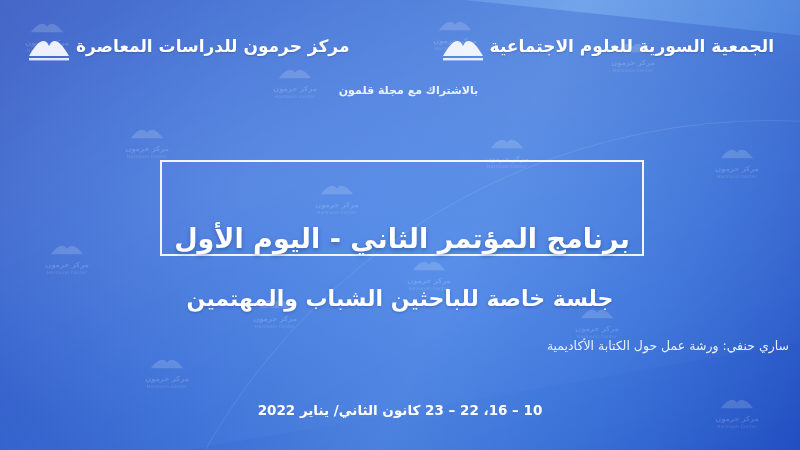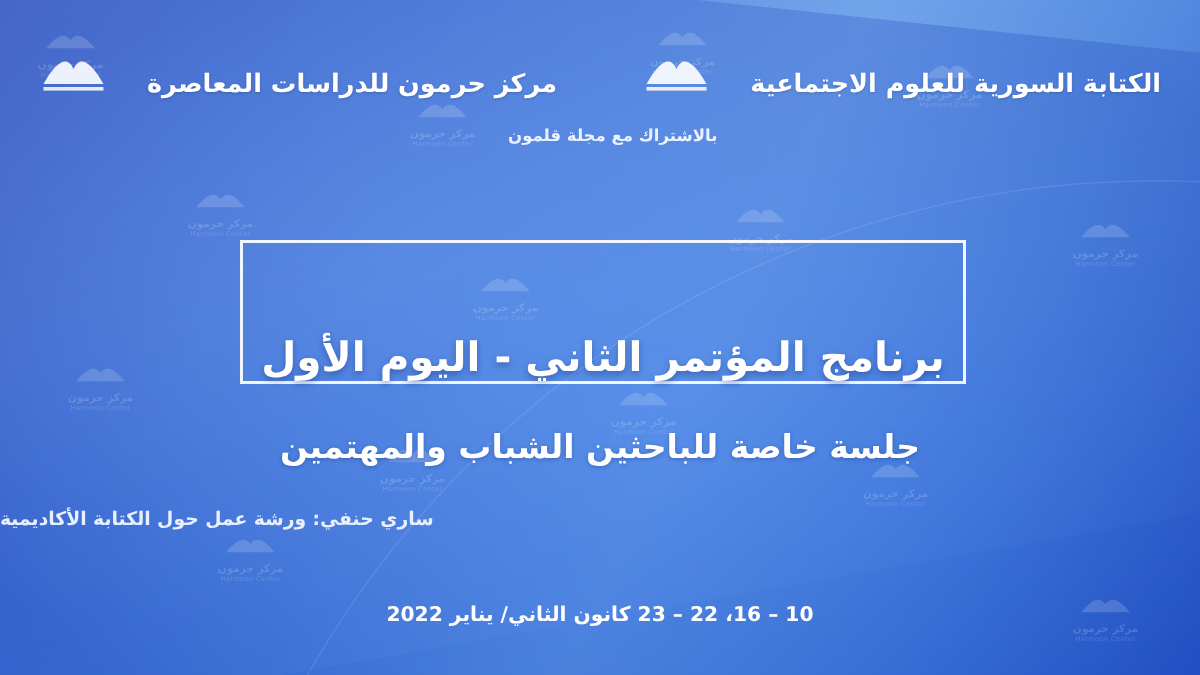--- a/index.html
+++ b/index.html
@@ -97,22 +97,22 @@
     right: 0;
     padding: 0 26px;
     display: flex;
     flex-direction: row-reverse;
     justify-content: space-between;
     align-items: flex-start;
   }
   .org {
     display: flex;
     flex-direction: row-reverse;
-    align-items: flex-end;
-    gap: 26px;
+    align-items: center;
+    gap: 4px;
   }
   .org-text {
     color: #ffffff;
     font-size: 17px;
     font-weight: bold;
     text-align: right;
     white-space: nowrap;
     text-shadow: 0 1px 2px rgba(0,0,0,0.18);
   }
   .org-logo {
@@ -164,24 +164,24 @@
     color: #ffffff;
     font-size: 22px;
     font-weight: bold;
     text-shadow: 0 1px 3px rgba(10,30,90,0.3);
   }
   .speaker {
     position: absolute;
     top: 338px;
     left: 0;
     right: 11px;
-    text-align: left;
+    text-align: right;
     color: #e8f0ff;
     font-size: 12.5px;
-    font-weight: bold;
+    font-weight: normal;
   }
   .dates {
     position: absolute;
     top: 402px;
     left: 0;
     right: 0;
     text-align: center;
     color: #ffffff;
     font-size: 13.5px;
     font-weight: bold;
@@ -309,21 +309,21 @@
         <rect x="3" y="32" width="40" height="2.4" fill="#ffffff" opacity="0.9"></rect>
       </svg>
       <div class="org-text">مركز حرمون للدراسات المعاصرة</div>
     </div>
 
     <div class="org org-left">
       <svg class="org-logo" viewBox="0 0 46 40">
         <path d="M3 30 C12 14 19 11 23 20 C27 11 34 14 43 30 Z" fill="#ffffff" opacity="0.95"></path>
         <rect x="3" y="32" width="40" height="2.4" fill="#ffffff" opacity="0.9"></rect>
       </svg>
-      <div class="org-text">الكتابة السورية للعلوم الاجتماعية</div>
+      <div class="org-text">الجمعية السورية للعلوم الاجتماعية</div>
     </div>
 
   </div>
 
   <div class="subscribe">بالاشتراك مع مجلة قلمون</div>
 
   <div class="title-box">
     <div class="title">برنامج المؤتمر الثاني - اليوم الأول</div>
   </div>
 

